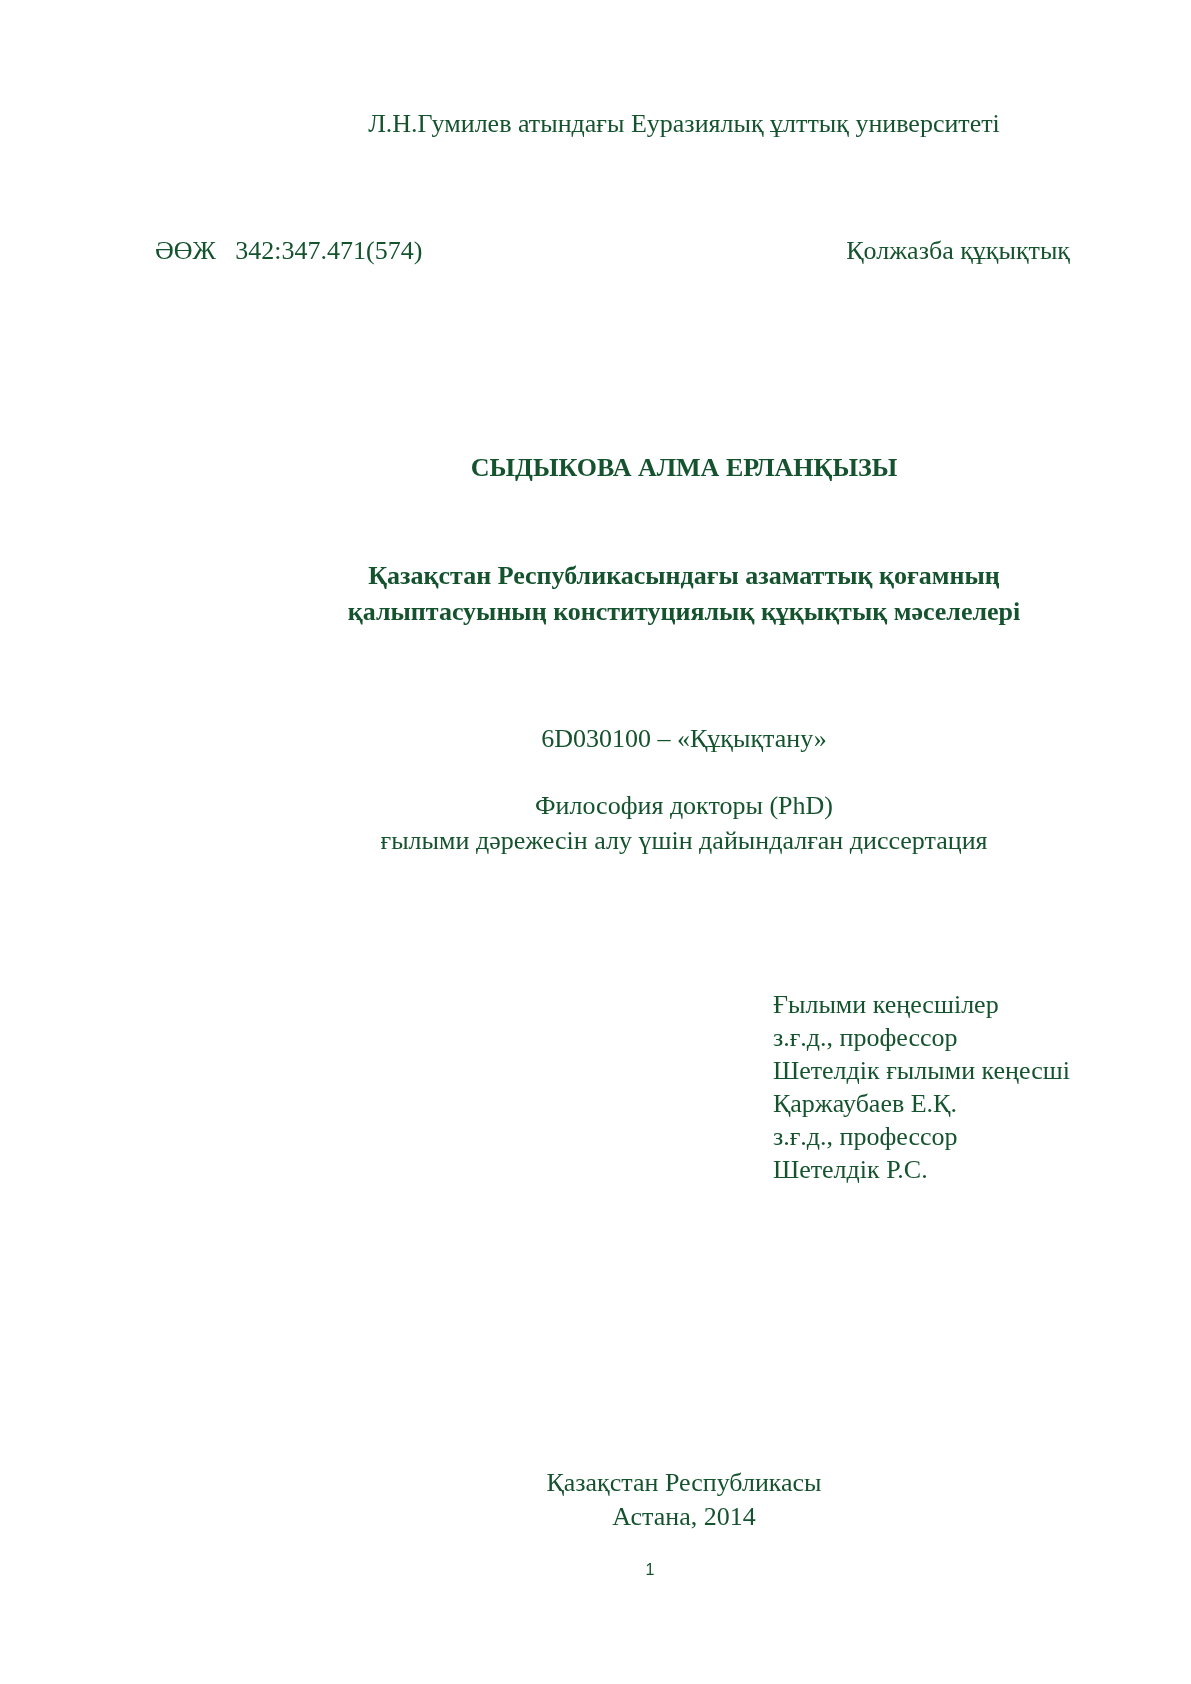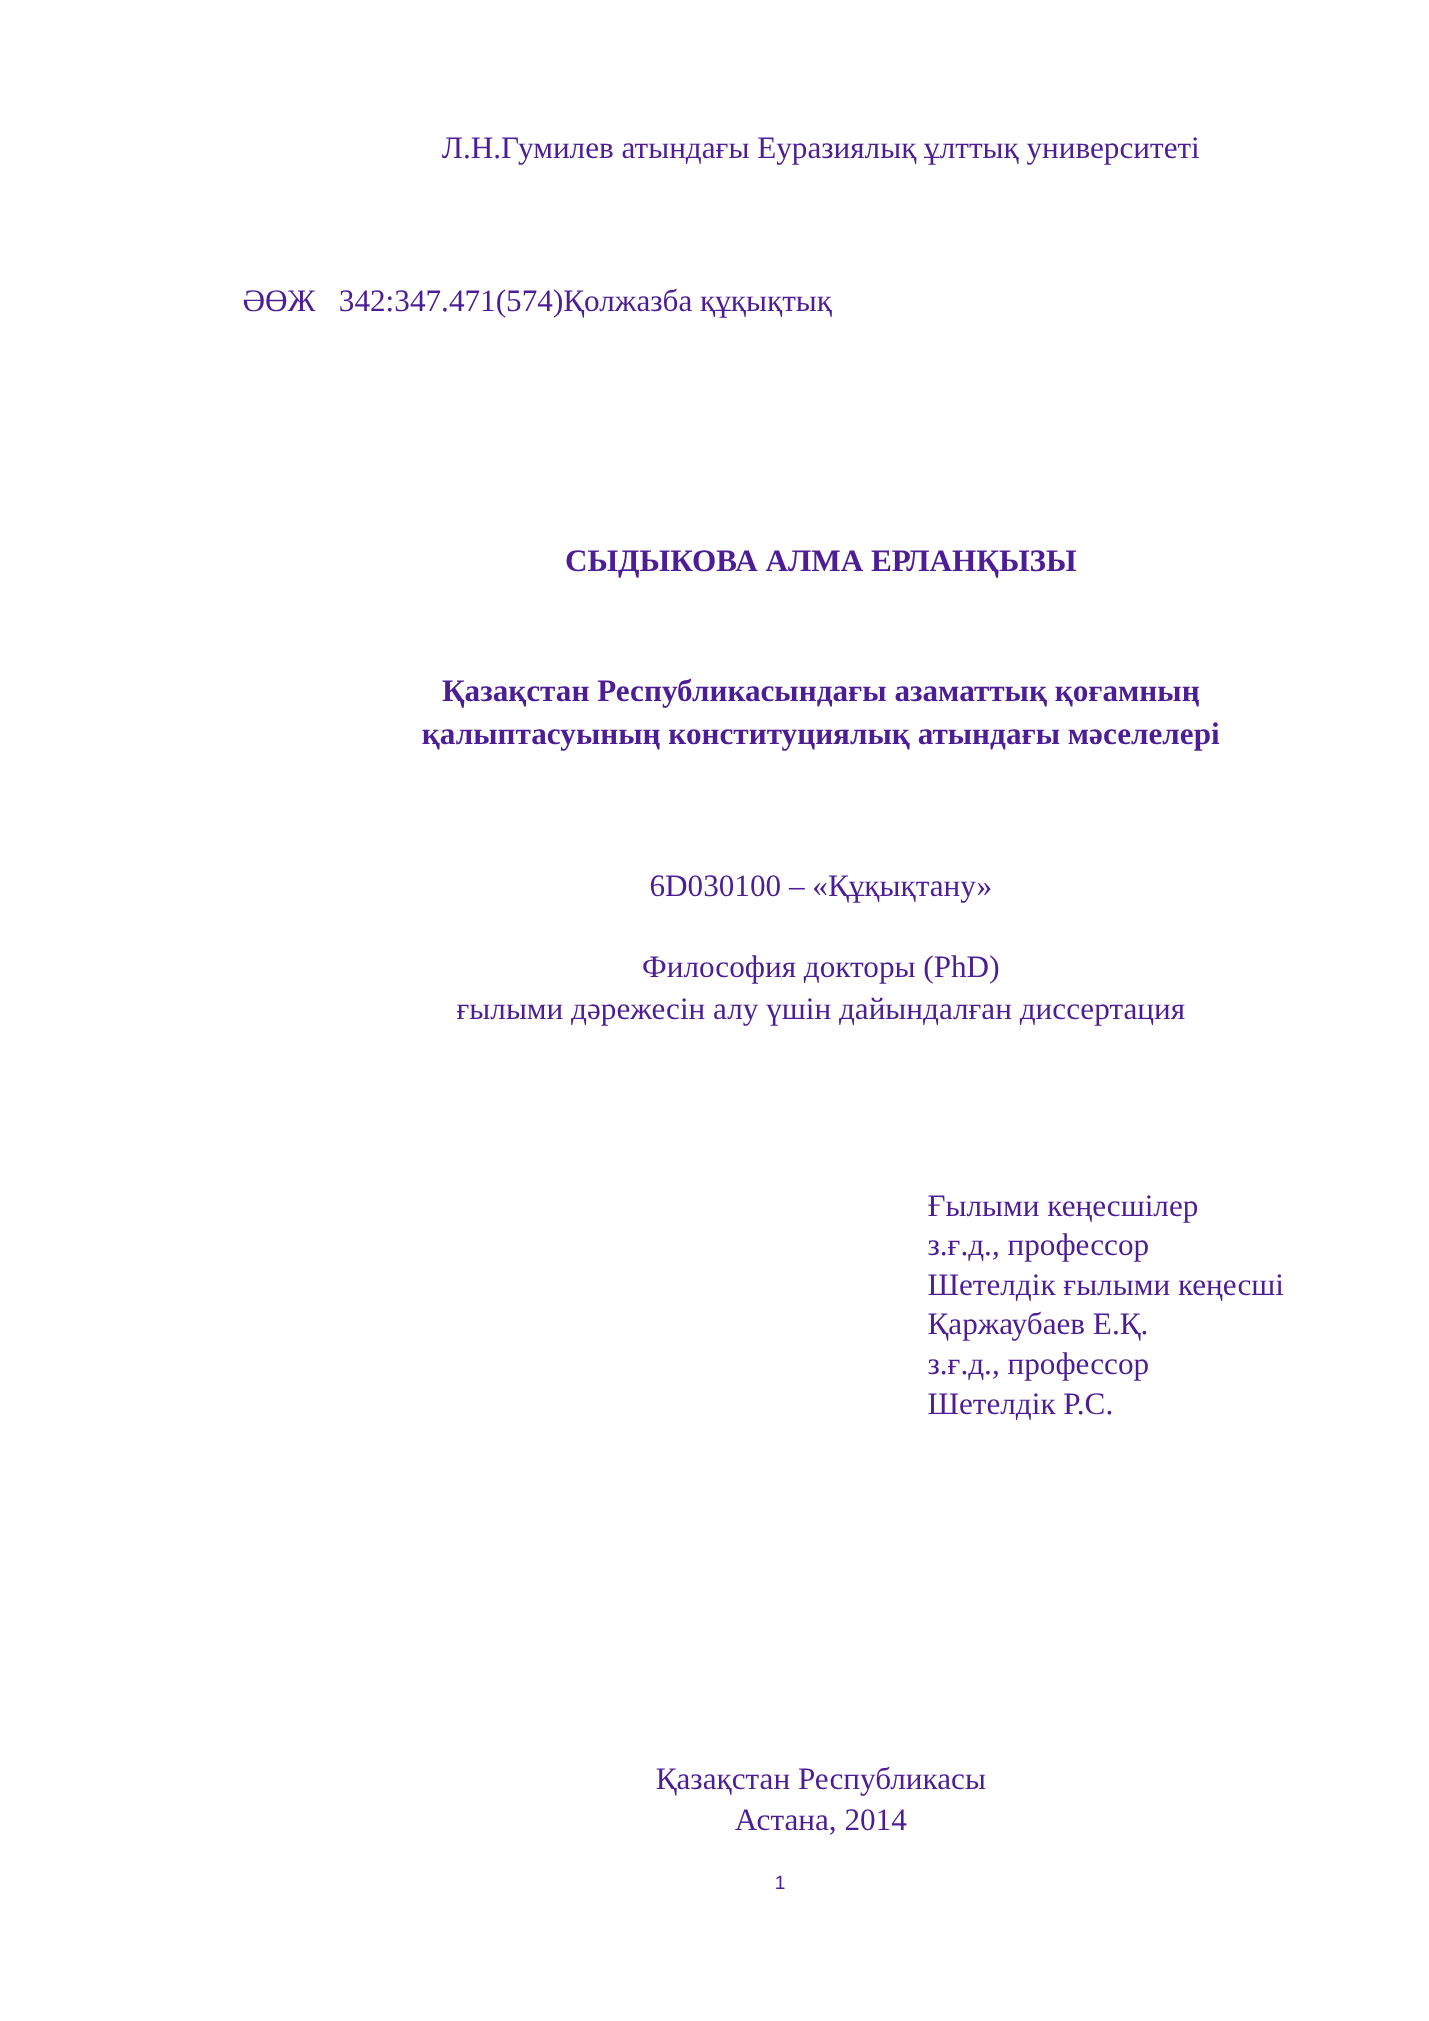--- a/index.html
+++ b/index.html
@@ -5,21 +5,21 @@
   html, body {
     margin: 0;
     padding: 0;
     background: #ffffff;
   }
   .page {
     position: relative;
     width: 1191px;
     height: 1684px;
     background: #ffffff;
-    color: #4c1d95;
+    color: #14532d;
     font-family: "Liberation Serif", "DejaVu Serif", serif;
     font-size: 26px;
     overflow: hidden;
   }
   
   .centered {
     position: absolute;
     left: 177px;
     right: 0;
     text-align: center;
@@ -27,22 +27,22 @@
   }
   .university-line {
     top: 106px;
   }
   .udc-row {
     position: absolute;
     top: 236px;
     left: 155px;
     right: 121px;
     display: flex;
+    justify-content: space-between;
     align-items: baseline;
-    margin-left: 47px;
   }
   .udc-code {
     white-space: pre;
   }
   .author-name {
     top: 450px;
     font-weight: bold;
   }
   .diss-title {
     top: 558px;
@@ -87,21 +87,21 @@
 
   <div class="udc-row">
     <span class="udc-code">ӘӨЖ   342:347.471(574)</span>
     <span>Қолжазба құқықтық</span>
   </div>
 
   <div class="centered author-name">СЫДЫКОВА АЛМА ЕРЛАНҚЫЗЫ</div>
 
   <div class="centered diss-title">
     <div>Қазақстан Республикасындағы азаматтық қоғамның</div>
-    <div>қалыптасуының конституциялық атындағы мәселелері</div>
+    <div>қалыптасуының конституциялық құқықтық мәселелері</div>
   </div>
 
   <div class="centered specialty-line">6D030100 – «Құқықтану»</div>
 
   <div class="centered degree-block">
     <div>Философия докторы (PhD)</div>
     <div>ғылыми дәрежесін алу үшін дайындалған диссертация</div>
   </div>
 
   <div class="advisors-block">

